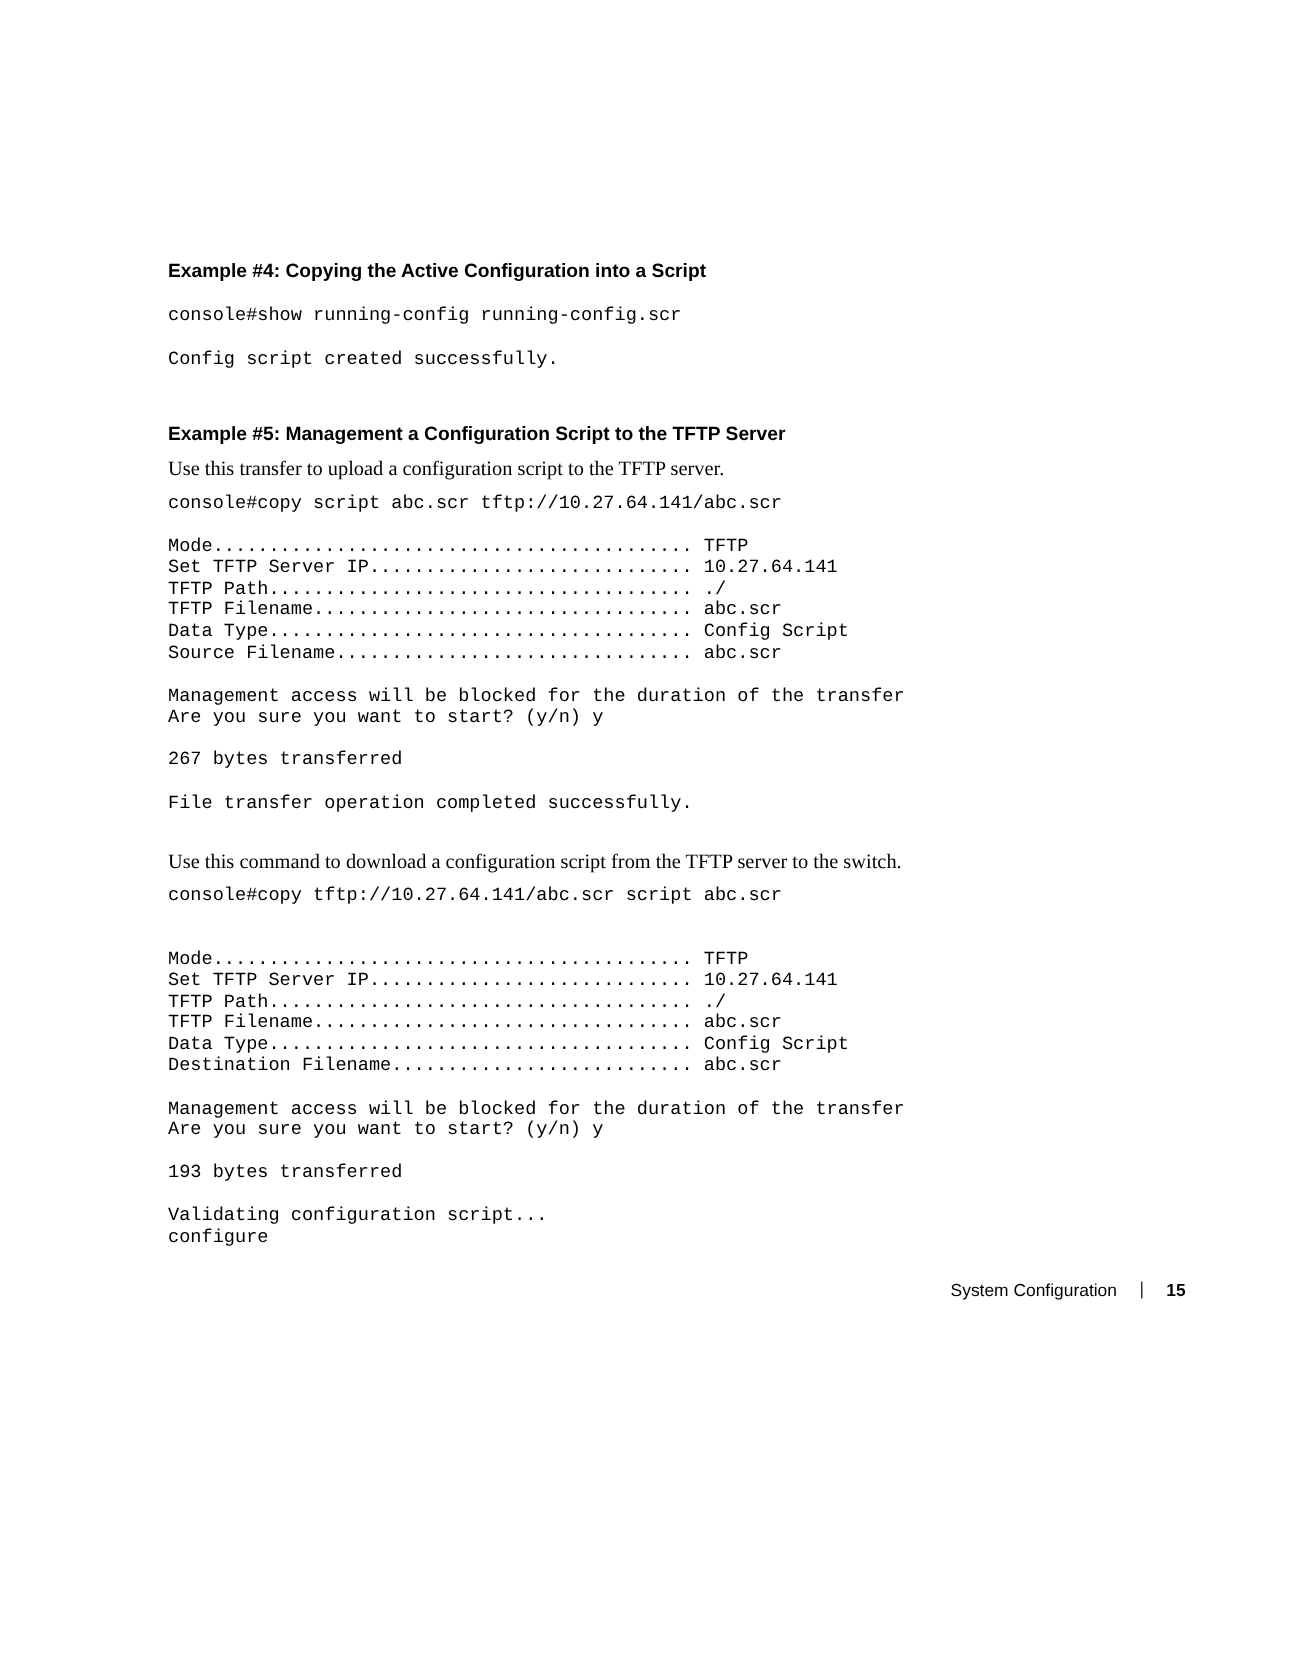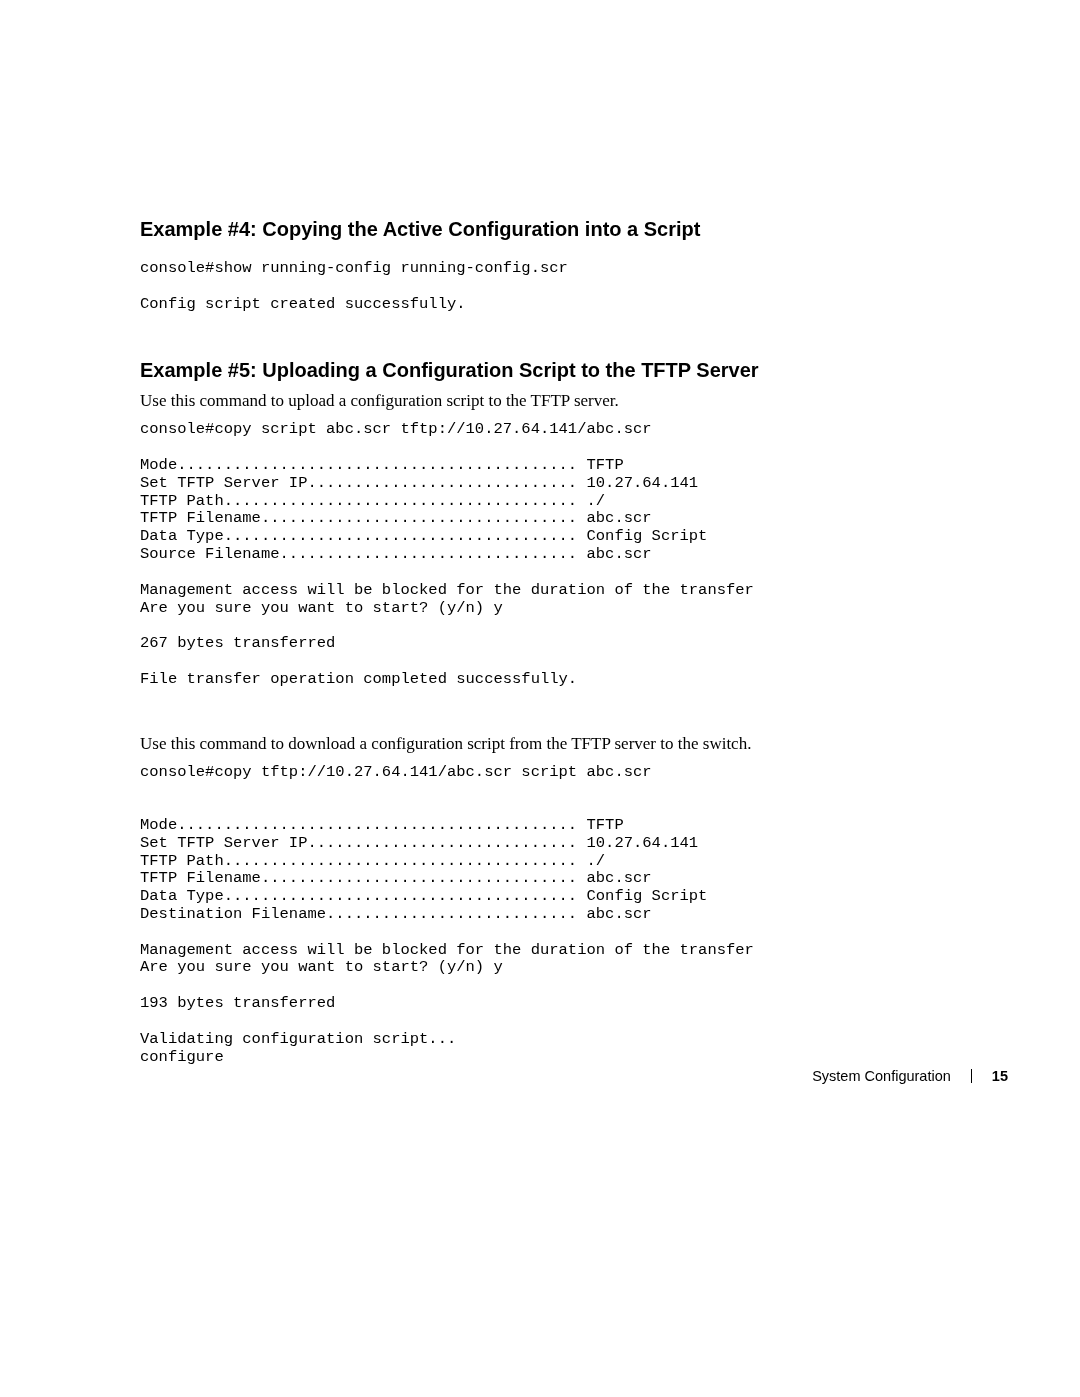--- a/index.html
+++ b/index.html
@@ -17,48 +17,48 @@
   }
   .content {
     position: absolute;
     left: 140px;
     top: 218px;
     width: 800px;
   }
   .heading {
     font-family: Arial, Helvetica, sans-serif;
     font-weight: bold;
-    font-size: 20px;
+    font-size: 16px;
     letter-spacing: 0px;
     margin: 0 0 8px 0;
   }
   .body-text {
     font-family: Georgia, "Times New Roman", serif;
     font-size: 17px;
     margin: 0 0 8px 0;
     line-height: 1.35;
   }
   .mono {
     font-family: "Courier New", Courier, monospace;
     font-size: 15.5px;
     white-space: pre;
     line-height: 1.15;
     margin: 0;
   }
   .block-gap-lg { margin-bottom: 46px; margin-top: 19px; }
-  .block-gap-md { margin-bottom: 44px; }
+  .block-gap-md { margin-bottom: 28px; }
   .block-gap-sm { margin-bottom: 8px; }
   
   .footer-wrap {
     position: absolute;
     left: 0;
     width: 1080px;
     top: 1068px;
     text-align: right;
-    padding-right: 72px;
+    padding-right: 92px;
     box-sizing: border-box;
     font-family: Arial, Helvetica, sans-serif;
     font-size: 14.5px;
   }
   .footer-sep {
     display: inline-block;
     width: 1px;
     height: 14px;
     background: #000;
     vertical-align: -2px;
@@ -72,22 +72,22 @@
 <body>
 
 <div class="page">
   <div class="content">
 
     <div class="heading">Example #4: Copying the Active Configuration into a Script</div>
     <pre class="mono block-gap-lg">console#show running-config running-config.scr
 
 Config script created successfully.</pre>
 
-    <div class="heading">Example #5: Uploading a Configuration Script to the TFTP Server</div>
-    <div class="body-text">Use this command to upload a configuration script to the TFTP server.</div>
+    <div class="heading">Example #5: Management a Configuration Script to the TFTP Server</div>
+    <div class="body-text">Use this transfer to upload a configuration script to the TFTP server.</div>
     <pre class="mono block-gap-md">console#copy script abc.scr tftp://10.27.64.141/abc.scr
 
 Mode........................................... TFTP
 Set TFTP Server IP............................. 10.27.64.141
 TFTP Path...................................... ./
 TFTP Filename.................................. abc.scr
 Data Type...................................... Config Script
 Source Filename................................ abc.scr
 
 Management access will be blocked for the duration of the transfer

